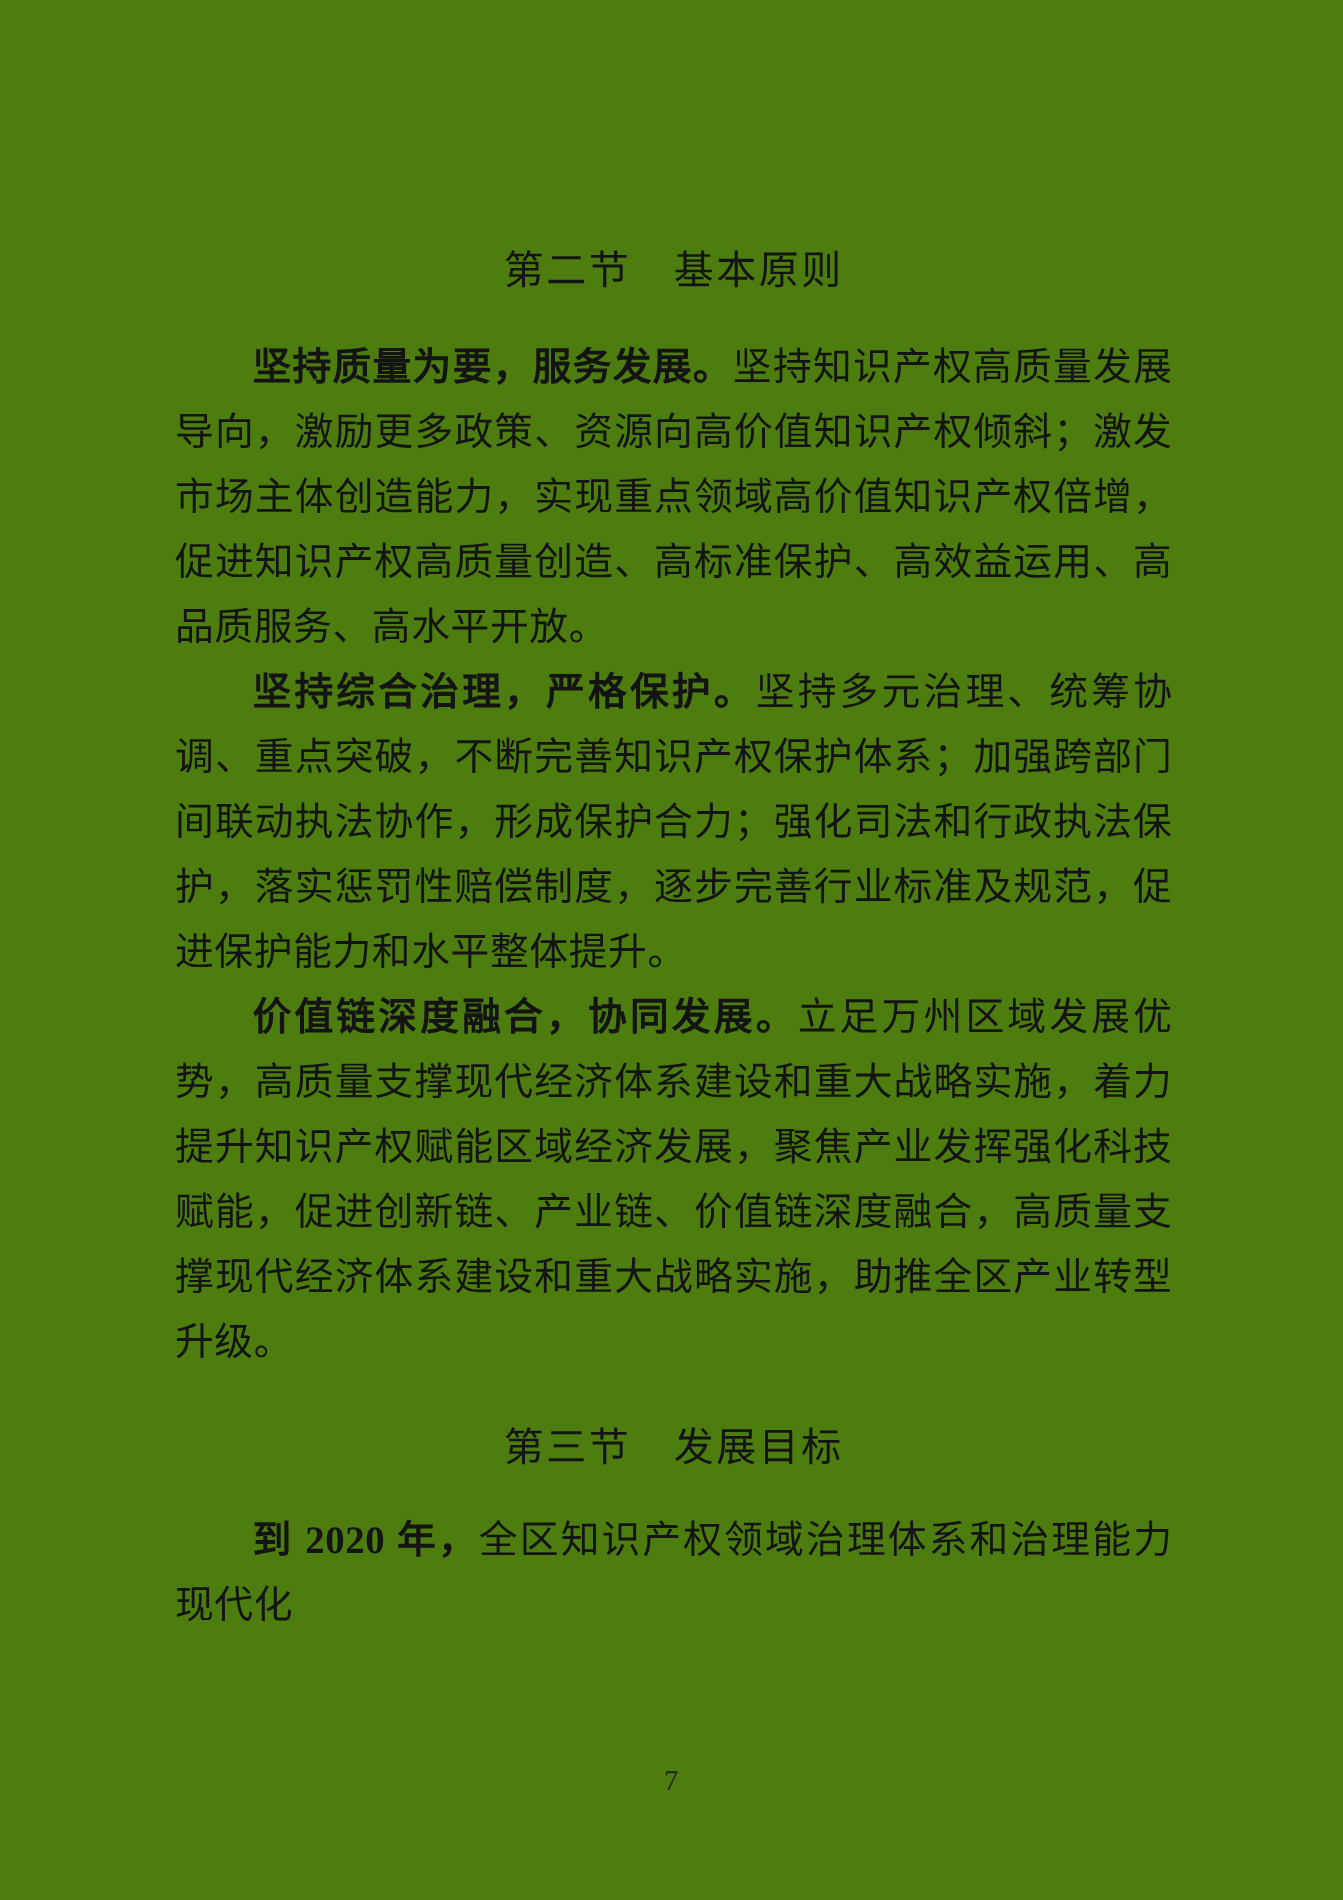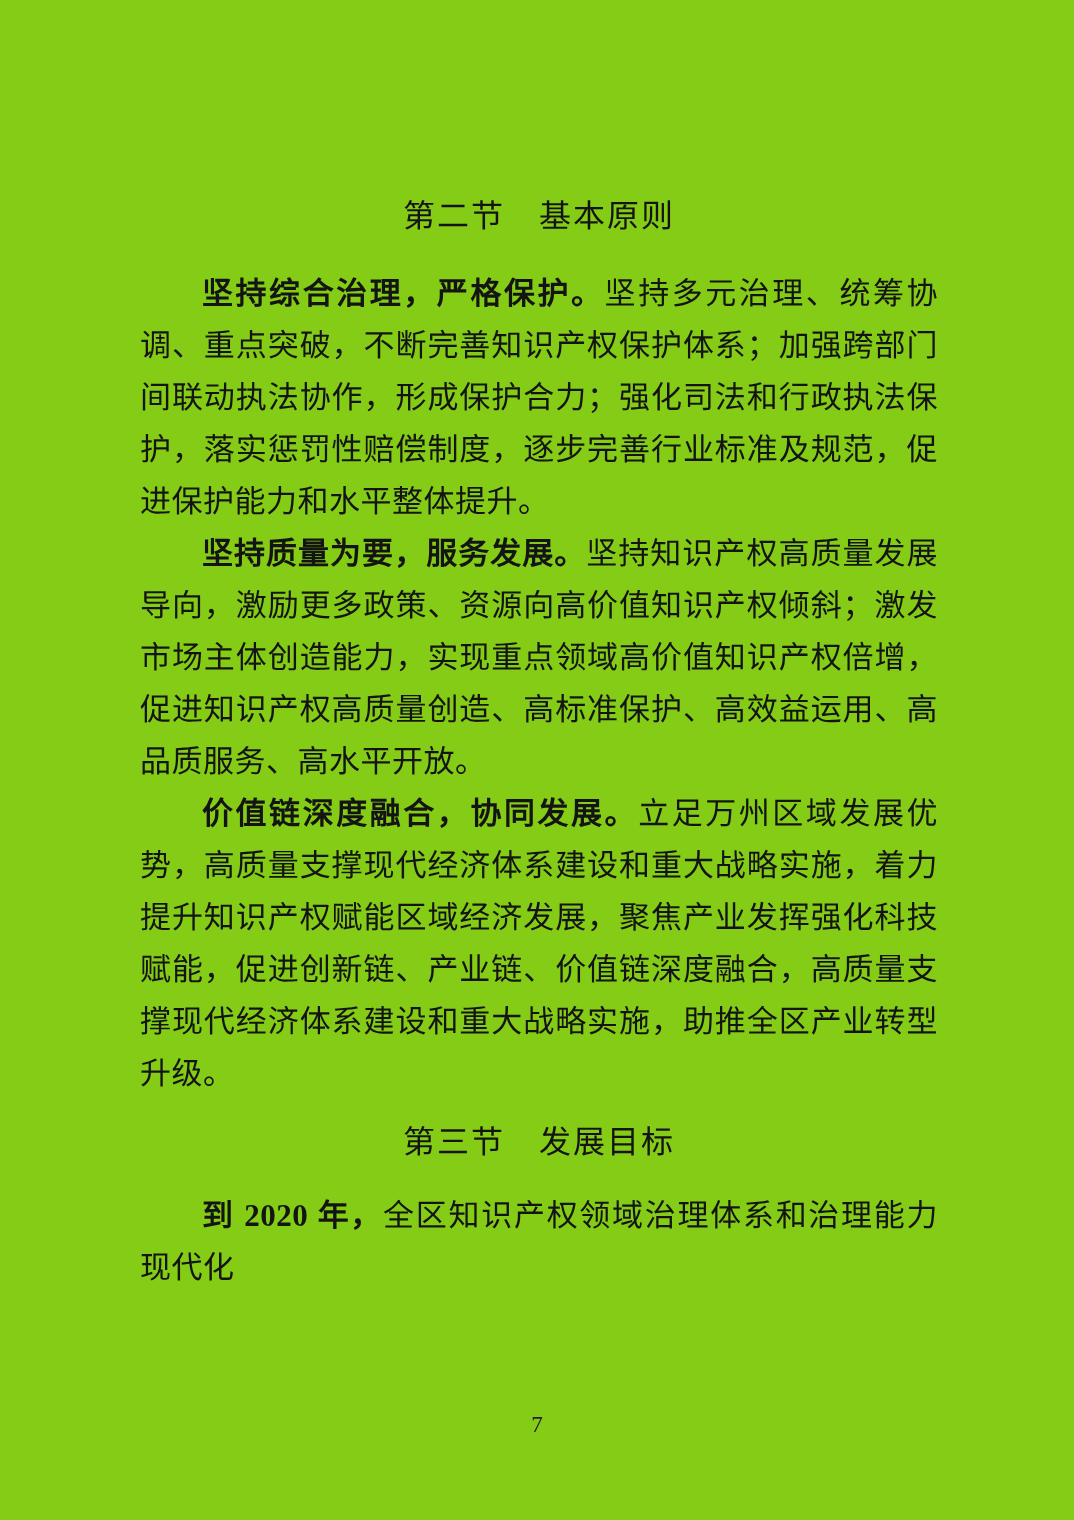--- a/index.html
+++ b/index.html
@@ -5,37 +5,37 @@
   html, body {
     margin: 0;
     padding: 0;
     background: #ffffff;
   }
   .page {
     position: relative;
     width: 1074px;
     height: 1520px;
     margin: 0 auto;
-    background: #84cc16;
+    background: #4d7c0f;
     box-sizing: border-box;
     padding: 190px 136px 0 140px;
     font-family: "Liberation Serif", "DejaVu Serif", serif;
     color: #141414;
     overflow: hidden;
   }
   .section-heading {
     font-size: 32px;
     font-weight: normal;
     line-height: 52px;
     text-align: center;
     margin: 0 0 26px 0;
     letter-spacing: 2px;
   }
   .section-heading.second {
-    margin-top: 16px;
+    margin-top: 32px;
     margin-bottom: 22px;
   }
   .body-paragraph {
     margin: 0;
     font-size: 31px;
     line-height: 52px;
     text-align: justify;
     text-indent: 2em;
     letter-spacing: 0.5px;
   }
@@ -52,23 +52,23 @@
     color: #222222;
   }
 </style>
 </head>
 <body>
 
 <div class="page">
 
   <h2 class="section-heading">第二节　基本原则</h2>
 
+  <p class="body-paragraph"><span class="lead">坚持质量为要，服务发展。</span><span>坚持知识产权高质量发展导向，激励更多政策、资源向高价值知识产权倾斜；激发市场主体创造能力，实现重点领域高价值知识产权倍增，促进知识产权高质量创造、高标准保护、高效益运用、高品质服务、高水平开放。</span></p>
+
   <p class="body-paragraph"><span class="lead">坚持综合治理，严格保护。</span><span>坚持多元治理、统筹协调、重点突破，不断完善知识产权保护体系；加强跨部门间联动执法协作，形成保护合力；强化司法和行政执法保护，落实惩罚性赔偿制度，逐步完善行业标准及规范，促进保护能力和水平整体提升。</span></p>
-
-  <p class="body-paragraph"><span class="lead">坚持质量为要，服务发展。</span><span>坚持知识产权高质量发展导向，激励更多政策、资源向高价值知识产权倾斜；激发市场主体创造能力，实现重点领域高价值知识产权倍增，促进知识产权高质量创造、高标准保护、高效益运用、高品质服务、高水平开放。</span></p>
 
   <p class="body-paragraph"><span class="lead">价值链深度融合，协同发展。</span><span>立足万州区域发展优势，高质量支撑现代经济体系建设和重大战略实施，着力提升知识产权赋能区域经济发展，聚焦产业发挥强化科技赋能，促进创新链、产业链、价值链深度融合，高质量支撑现代经济体系建设和重大战略实施，助推全区产业转型升级。</span></p>
 
   <h2 class="section-heading second">第三节　发展目标</h2>
 
 
   <p class="body-paragraph"><span class="lead">到 2020 年，</span><span>全区知识产权领域治理体系和治理能力现代化</span></p>
 
   <div class="page-number">7</div>
 

